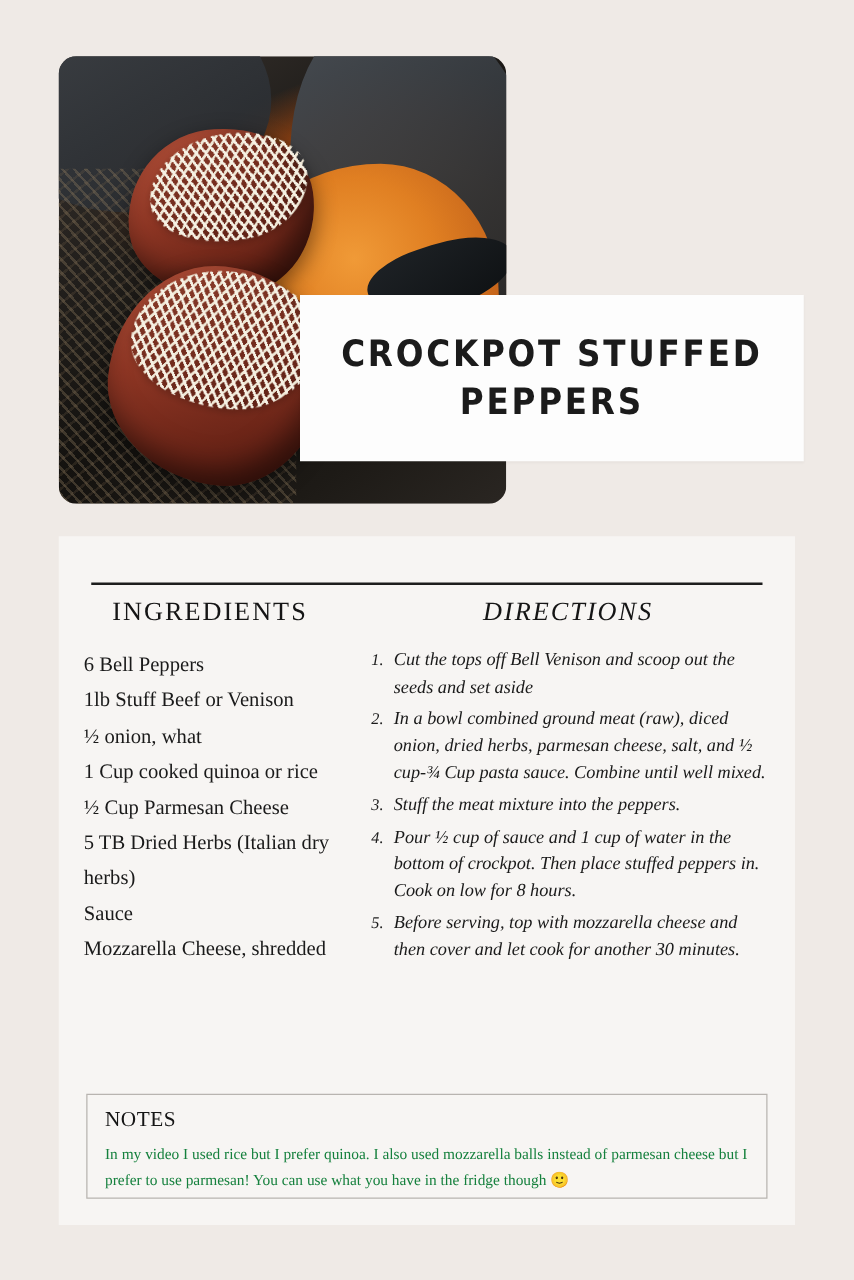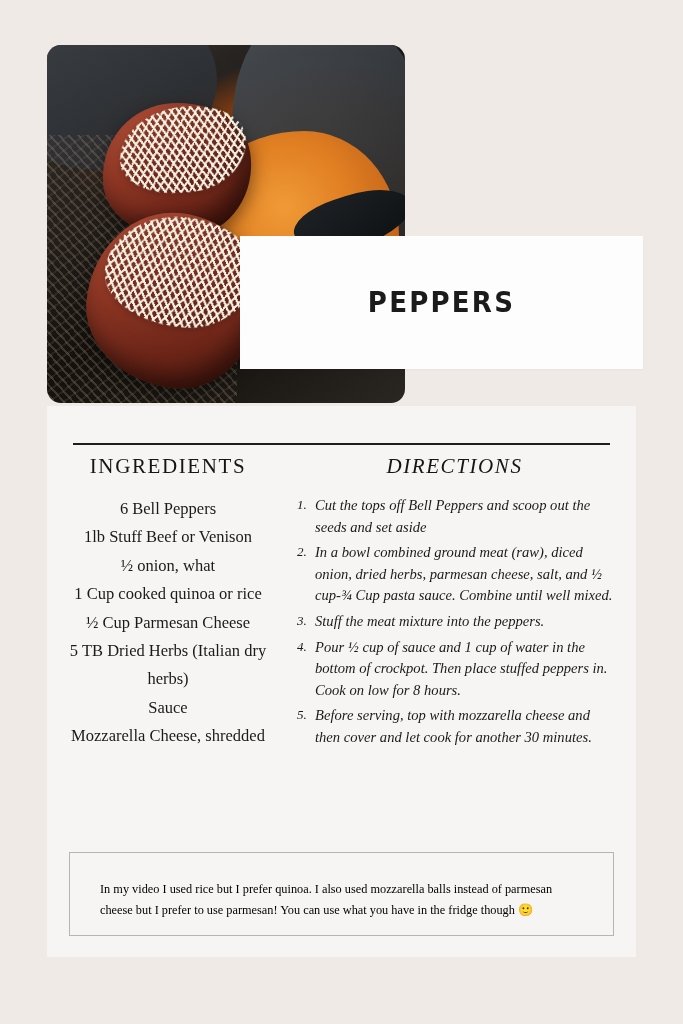--- a/index.html
+++ b/index.html
@@ -117,21 +117,21 @@
     color: #1b1b1b;
     line-height: 1.28;
     text-transform: uppercase;
     font-stretch: condensed;
   }
 
   
   .card {
     position: absolute;
     left: 47px;
-    top: 406px;
+    top: 429px;
     width: 589px;
     height: 551px;
     background: #f7f5f3;
   }
 
   .rule {
     position: absolute;
     left: 26px;
     top: 37px;
     width: 537px;
@@ -155,21 +155,21 @@
     letter-spacing: 1.6px;
     text-align: center;
     margin: 0 0 16px 0;
     color: #151515;
   }
 
   ul.ing {
     list-style: none;
     margin: 0;
     padding: 0;
-    text-align: center;
+    text-align: left;
   }
   ul.ing li {
     font-size: 16.5px;
     line-height: 1.72;
     color: #1a1a1a;
   }
 
   ol.dir {
     margin: 0;
     padding-left: 20px;
@@ -204,44 +204,45 @@
     padding: 10px 14px 0 14px;
   }
   .notes h3 {
     margin: 0 0 7px 0;
     font-size: 17px;
     font-weight: 400;
     letter-spacing: .4px;
     color: #151515;
   }
   .notes p {
-    margin: 16px;
+    margin: 0;
     font-size: 12.3px;
     line-height: 1.72;
-    color: #000000;
+    color: #15803d;
   }
 </style>
 </head>
 <body>
 
 <div class="photo-wrap">
   <div class="photo">
     <div class="pot-rim2"></div>
     <div class="pot-rim"></div>
     <div class="noodles"></div>
     <div class="sauce-pool"></div>
     <div class="spoon"></div>
     <div class="pepper p1"></div>
     <div class="cheese c1"></div>
     <div class="pepper p2"></div>
     <div class="cheese c2"></div>
   </div>
 </div>
 
 <div class="title-card">
+  <div class="t-line">Crockpot Stuffed</div>
   <div class="t-line">Peppers</div>
 </div>
 
 <div class="card">
   <div class="rule"></div>
 
   <div class="cols">
     <div class="col-ing">
       <h2 class="sec">INGREDIENTS</h2>
       <ul class="ing">
@@ -252,25 +253,26 @@
         <li>½ Cup Parmesan Cheese</li>
         <li>5 TB Dried Herbs (Italian dry herbs)</li>
         <li>Sauce</li>
         <li>Mozzarella Cheese, shredded</li>
       </ul>
     </div>
 
     <div class="col-dir">
       <h2 class="sec">DIRECTIONS</h2>
       <ol class="dir">
-        <li>Cut the tops off Bell Peppers and scoop out the seeds and set aside</li>
+        <li>Cut the tops off Bell Venison and scoop out the seeds and set aside</li>
         <li>In a bowl combined ground meat (raw), diced onion, dried herbs, parmesan cheese, salt, and ½ cup-¾ Cup pasta sauce. Combine until well mixed.</li>
         <li>Stuff the meat mixture into the peppers.</li>
         <li>Pour ½ cup of sauce and 1 cup of water in the bottom of crockpot. Then place stuffed peppers in. Cook on low for 8 hours.</li>
         <li>Before serving, top with mozzarella cheese and then cover and let cook for another 30 minutes.</li>
       </ol>
     </div>
   </div>
 
   <div class="notes">
+    <h3>NOTES</h3>
     <p>In my video I used rice but I prefer quinoa. I also used mozzarella balls instead of parmesan cheese but I prefer to use parmesan! You can use what you have in the fridge though 🙂</p>
   </div>
 </div>
 
 </body></html>

